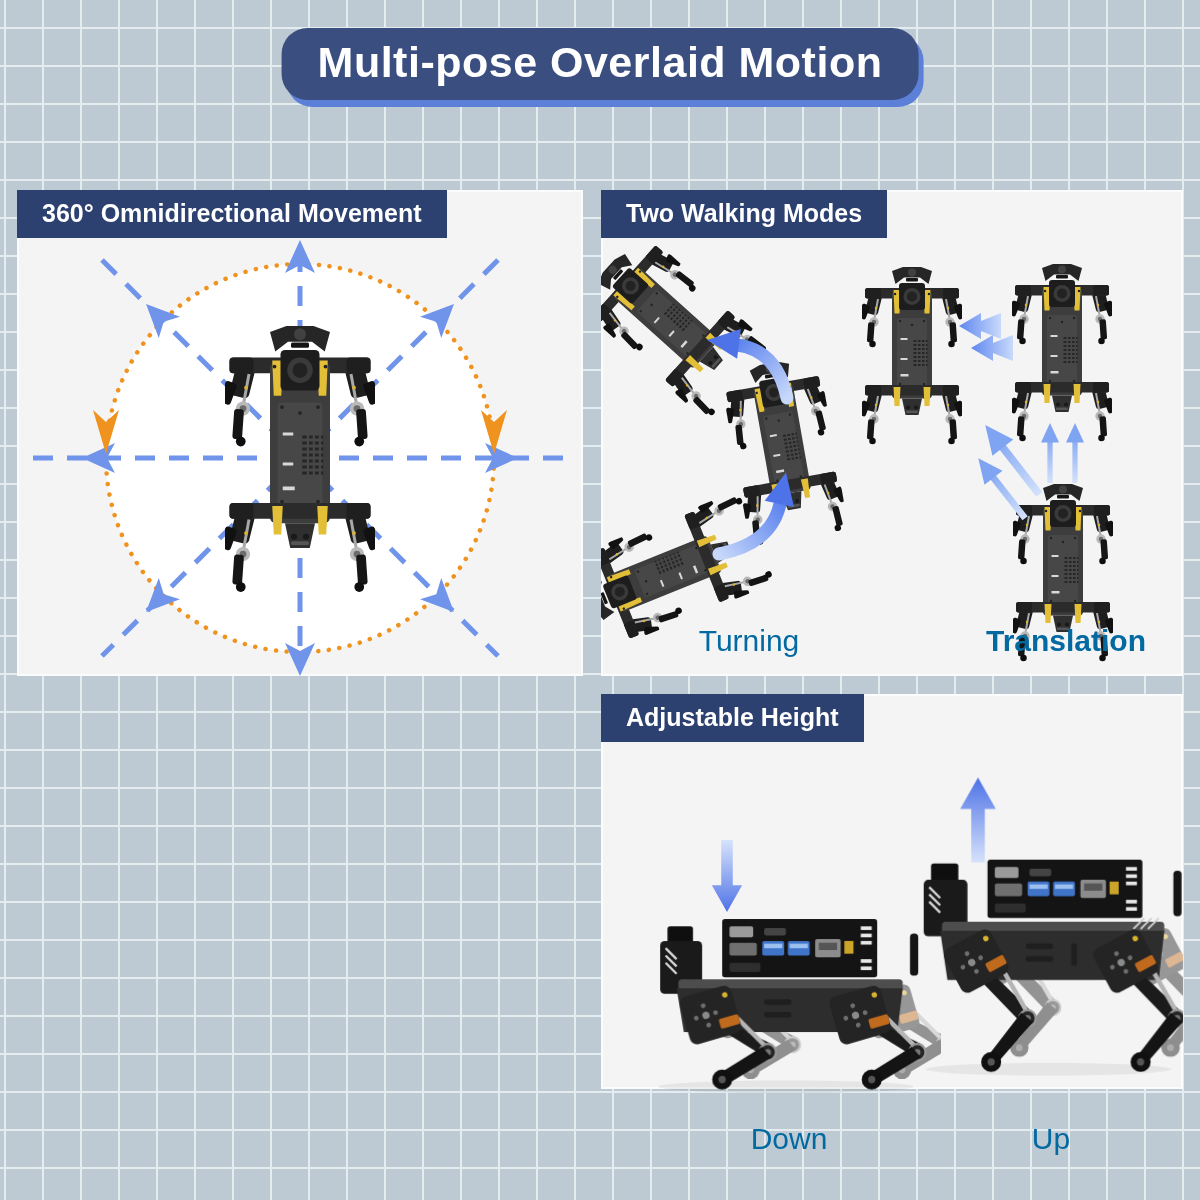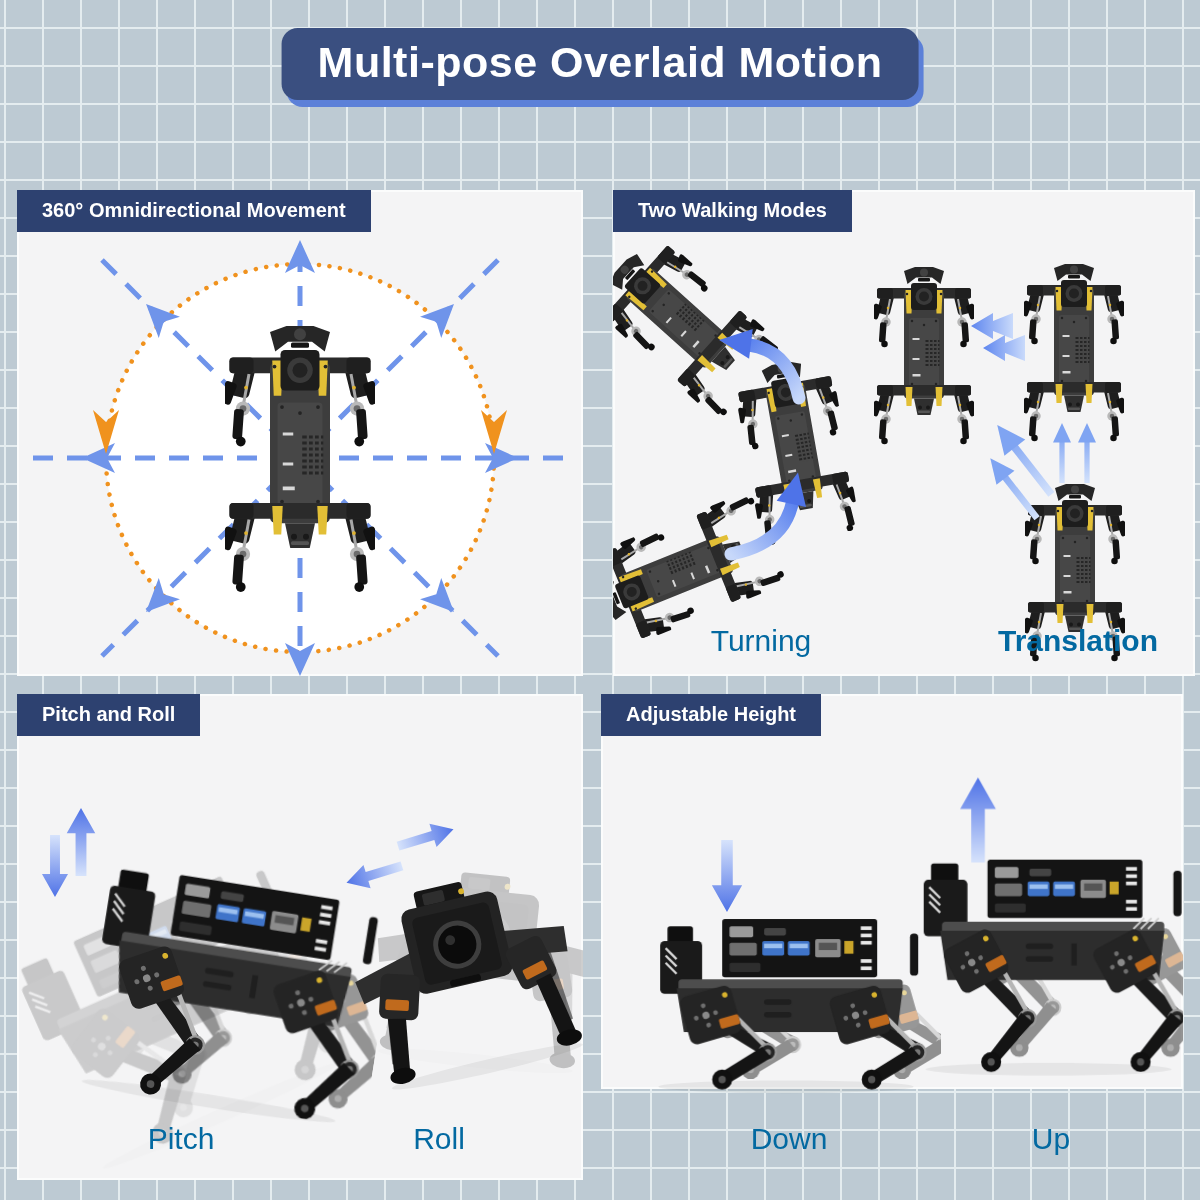--- a/index.html
+++ b/index.html
@@ -7,32 +7,32 @@
     position:relative;width:1200px;height:1200px;overflow:hidden;
     background-color:#bdcad3;
     background-image:
       linear-gradient(to right,#e4ecef 2px,transparent 2px),
       linear-gradient(to bottom,#e4ecef 2px,transparent 2px);
     background-size:38px 38px;background-position:4px 27px;
     font-family:"Liberation Sans",sans-serif;
   }
   .title-banner{
     position:absolute;left:600px;top:28px;transform:translateX(-50%);
-    background:#3a4f80;color:#fff;border-radius:16px;
+    background:#3a4f80;color:#fff;border-radius:26px;
     padding:10px 36px 13px;font-size:43px;font-weight:bold;letter-spacing:.5px;
     box-shadow:5px 7px 0 #5c80d8;white-space:nowrap;
   }
   .panel{position:absolute;background:#f4f4f5;border:2px solid #fbfcfc;box-sizing:border-box;}
   .panel.tl{left:17px;top:190px;width:566px;height:486px;}
-  .panel.tr{left:601px;top:190px;width:582px;height:486px;margin-left:12px;}
+  .panel.tr{left:601px;top:190px;width:582px;height:486px;}
   .panel.bl{left:17px;top:694px;width:566px;height:486px;}
   .panel.br{left:601px;top:694px;width:582px;height:395px;}
   .panel-header{
     position:absolute;top:-2px;left:-2px;background:#2d4170;color:#fff;
-    font-size:20px;font-weight:bold;padding:9px 25px 10px;white-space:nowrap;z-index:3;
+    font-size:25px;font-weight:bold;padding:9px 25px 10px;white-space:nowrap;z-index:3;
   }
   .panel-art{position:absolute;left:-2px;top:-2px;z-index:1;}
   .panel-label{
     position:absolute;transform:translateX(-50%);font-size:30px;color:#0369a1;
     font-weight:500;z-index:2;white-space:nowrap;
   }
   .defs-holder{position:absolute;width:0;height:0;overflow:hidden;}
 </style>
 </head>
 <body>
@@ -373,49 +373,20 @@
       </g>
       <g transform="translate(406,284) rotate(-38)">
         <use href="#thinArrow" transform="translate(-13,8) scale(0.95)"></use>
         <use href="#thinArrow" transform="translate(13,-8) scale(1.1)"></use>
       </g>
     </svg>
     <div class="panel-label" style="left:146px;top:432px;">Turning</div>
     <div class="panel-label" style="left:463px;top:432px;font-weight:bold;">Translation</div>
   </section>
 
-  <section class="panel bl">
-    <div class="panel-header">
-      <span>Pitch and Roll</span>
-    </div>
-    <svg class="panel-art" width="566" height="486" viewBox="0 0 566 486">
-      <g opacity="0.2" transform="translate(152,318) rotate(-24)">
-        <use href="#robotSideUp" x="-162" y="-128" width="324" height="257"></use>
-      </g>
-      <g transform="translate(205,292) rotate(9)">
-        <use href="#robotSideUp" x="-162" y="-128" width="324" height="257"></use>
-      </g>
-      <g opacity="0.22" transform="translate(466,276) rotate(6)">
-        <use href="#robotFront" x="-118" y="-103" width="236" height="206"></use>
-      </g>
-      <g transform="translate(448,284) rotate(-13)">
-        <use href="#robotFront" x="-118" y="-103" width="236" height="206"></use>
-      </g>
-      <g>
-        <use href="#fatArrow" transform="translate(38,172) rotate(180) scale(0.62)"></use>
-        <use href="#fatArrow" transform="translate(64,148) scale(0.68)"></use>
-      </g>
-      <g transform="translate(383,162) rotate(-17)">
-        <use href="#fatArrow" transform="translate(-30,10) rotate(-90) scale(0.58)"></use>
-        <use href="#fatArrow" transform="translate(30,-10) rotate(90) scale(0.58)"></use>
-      </g>
-    </svg>
-    <div class="panel-label" style="left:162px;top:426px;">Pitch</div>
-    <div class="panel-label" style="left:420px;top:426px;">Roll</div>
-  </section>
 
   <section class="panel br">
     <div class="panel-header">
       <span>Adjustable Height</span>
     </div>
     <svg class="panel-art" width="582" height="486" viewBox="0 0 582 486">
       <use href="#robotSideDown" x="30" y="212" width="310" height="192"></use>
       <use href="#robotSideUp" x="288" y="142" width="310" height="246"></use>
       <use href="#fatArrow" transform="translate(126,182) rotate(180) scale(0.72)"></use>
       <use href="#fatArrow" transform="translate(377,126) scale(0.85)"></use>

